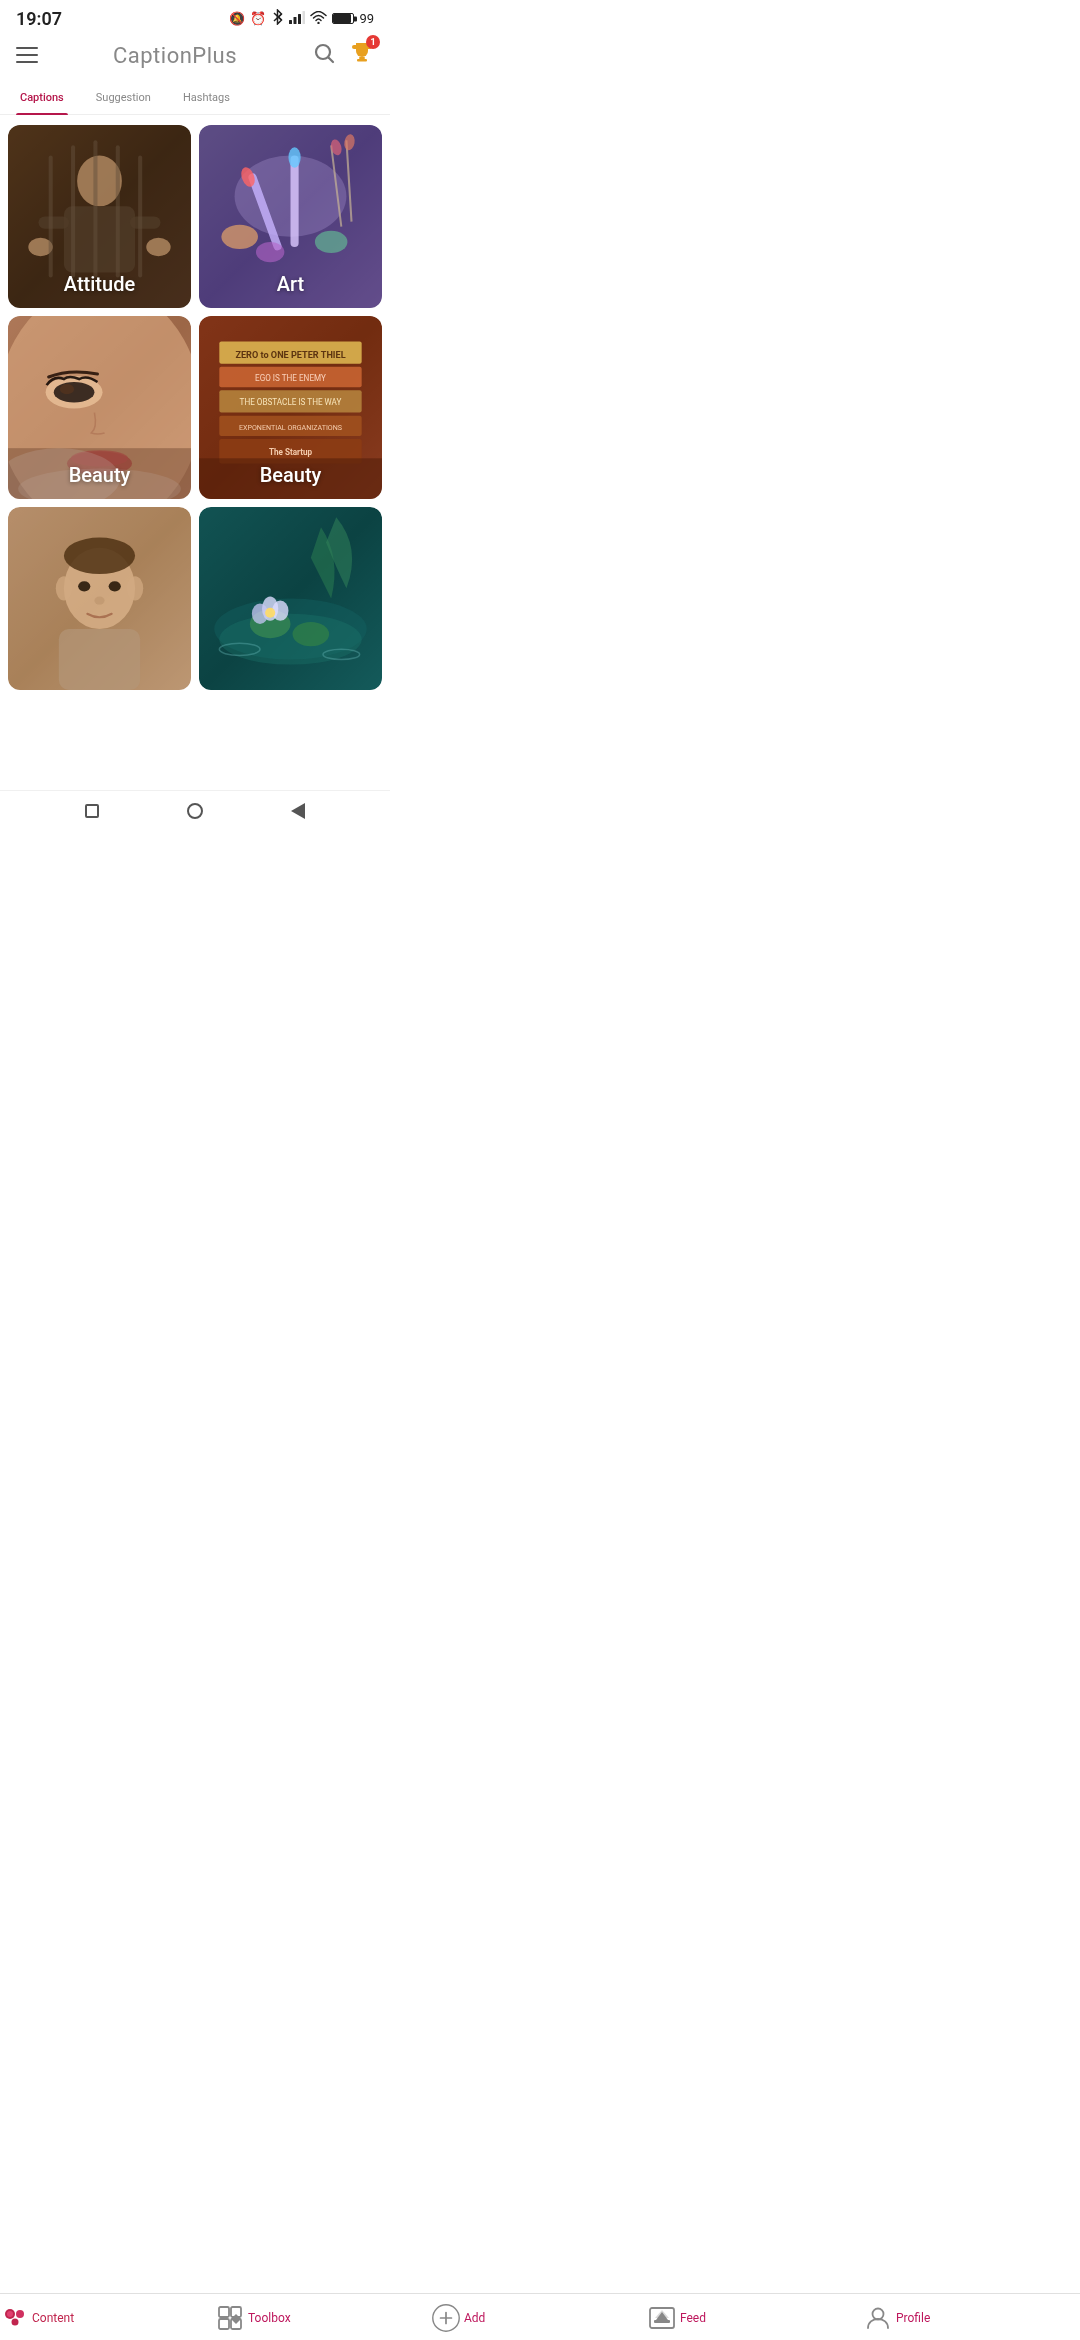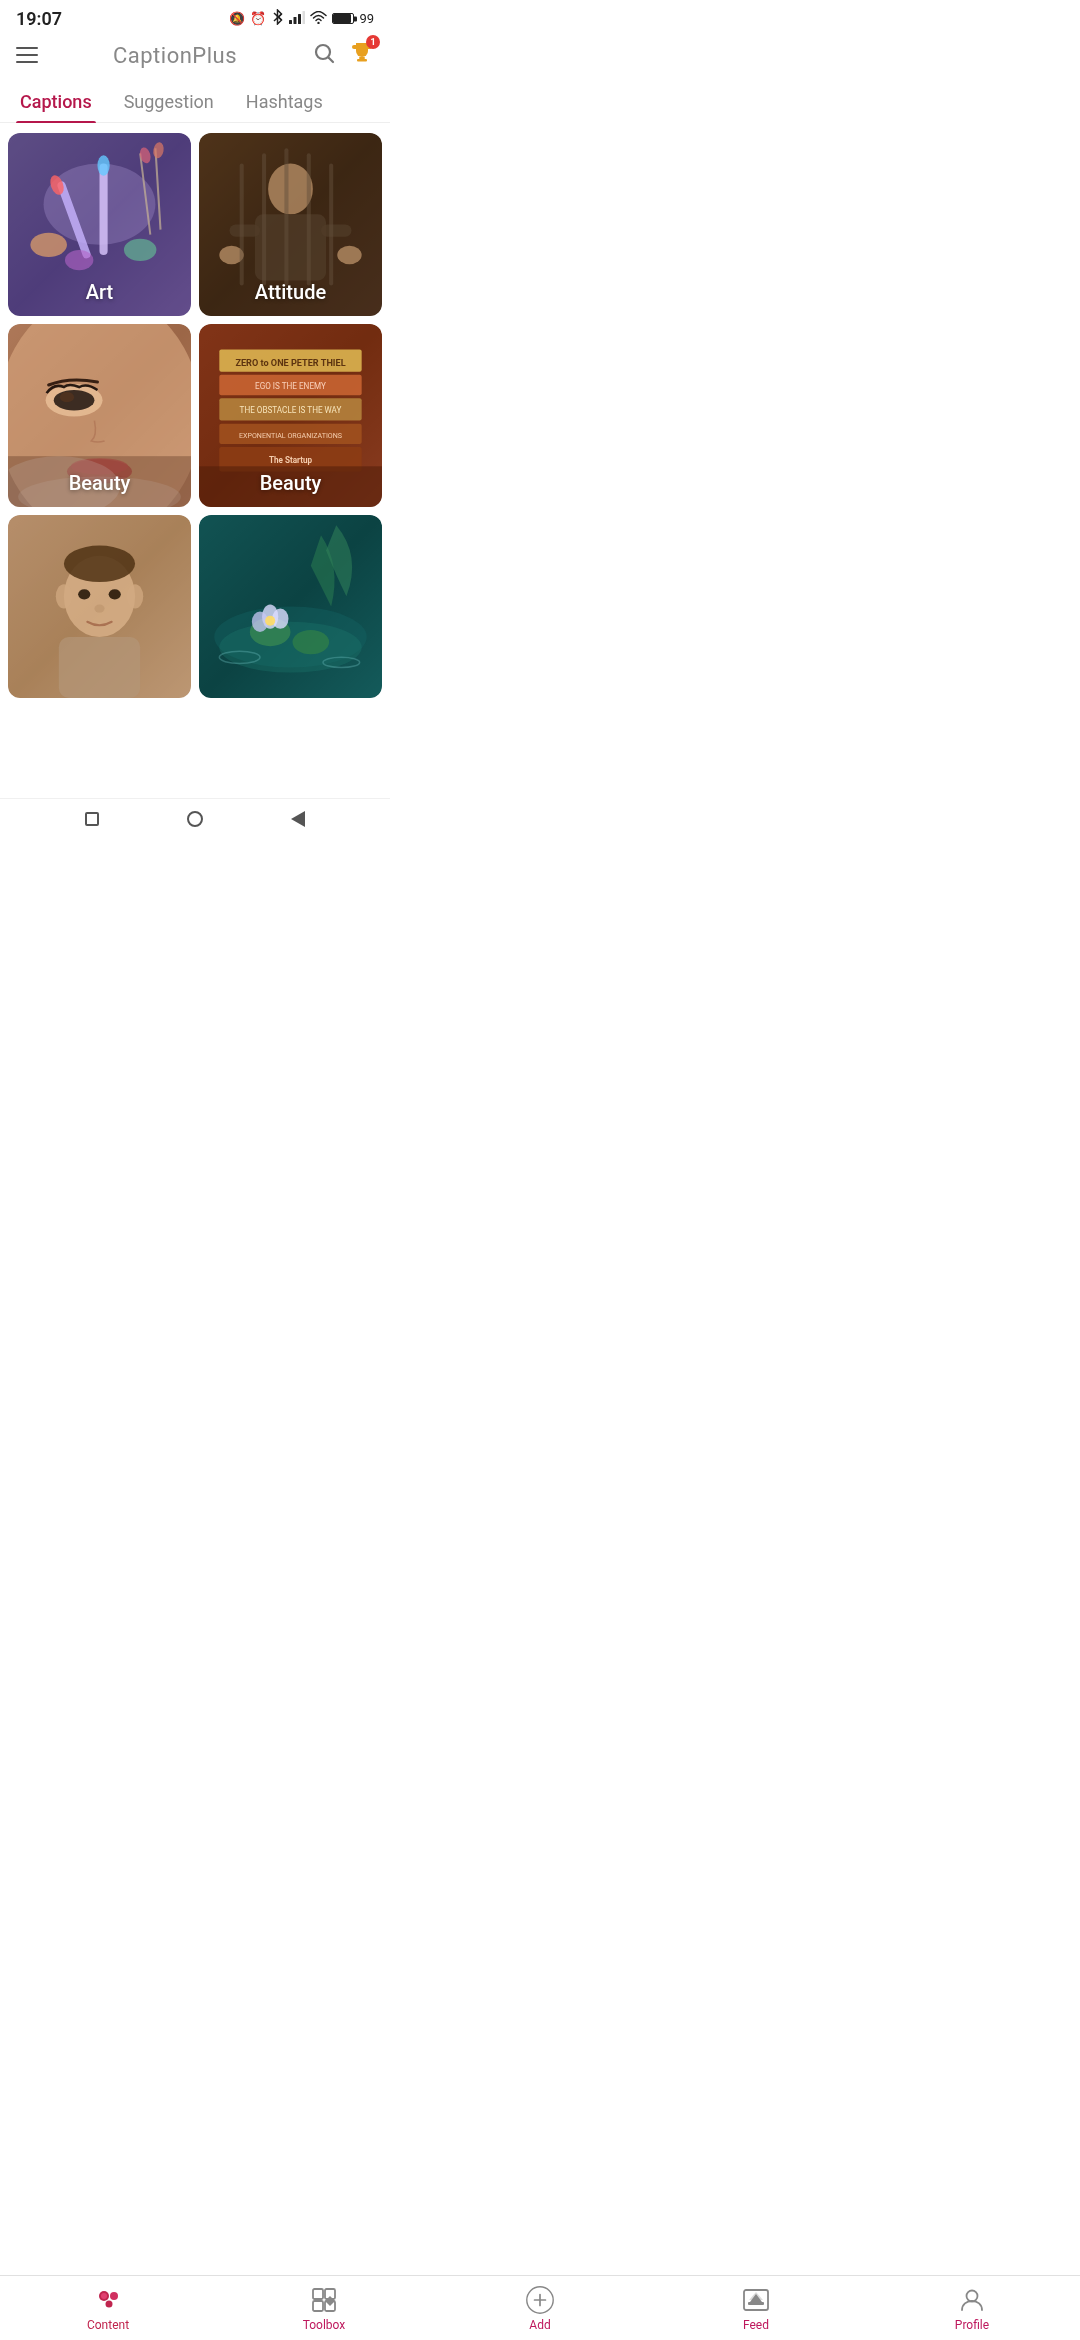--- a/index.html
+++ b/index.html
@@ -101,21 +101,21 @@
 
     
     .tabs {
       display: flex;
       border-bottom: 1px solid #eee;
       padding: 0 16px;
       gap: 24px;
     }
     .tab-item {
       padding: 10px 4px;
-      font-size: 18px;
+      font-size: 11px;
       color: #888;
       cursor: pointer;
       position: relative;
       font-weight: 400;
     }
     .tab-item.active {
       color: #b5174b;
       font-weight: 500;
     }
     .tab-item.active::after {
@@ -201,21 +201,20 @@
       background: #fff;
       border-top: 1px solid #e0e0e0;
       display: flex;
       align-items: center;
       justify-content: space-around;
       padding: 10px 0 8px;
       z-index: 100;
     }
     .nav-item {
       display: flex;
-      flex-direction: column;
       align-items: center;
       gap: 4px;
       cursor: pointer;
       flex: 1;
     }
     .nav-label {
       font-size: 12px;
       color: #be185d;
     }
     .nav-label.active {
@@ -373,65 +372,65 @@
   </div>
   <div class="tab-item">
     <span>Hashtags</span>
   </div>
 </div>
 
 <div class="scroll-content">
   <div class="grid-container">
 
     <div class="grid-item">
-      <div class="grid-item-bg bg-art"></div>
-      <svg class="grid-svg" viewBox="0 0 180 180">
-        <rect width="180" height="180" fill="rgba(70,50,110,0.55)"></rect>
-
-        <ellipse cx="90" cy="70" rx="55" ry="40" fill="rgba(180,160,220,0.3)"></ellipse>
-
-        <rect x="60" y="40" width="8" height="80" rx="4" fill="rgba(200,180,255,0.8)" transform="rotate(-20,80,80)"></rect>
-        <ellipse cx="60" cy="42" rx="6" ry="10" fill="rgba(255,100,100,0.8)" transform="rotate(-20,80,80)"></ellipse>
-
-        <rect x="90" y="30" width="8" height="90" rx="4" fill="rgba(220,200,255,0.8)"></rect>
-        <ellipse cx="94" cy="32" rx="6" ry="10" fill="rgba(100,200,255,0.8)"></ellipse>
-
-        <ellipse cx="40" cy="110" rx="18" ry="12" fill="rgba(255,180,100,0.6)"></ellipse>
-        <ellipse cx="70" cy="125" rx="14" ry="10" fill="rgba(180,100,200,0.6)"></ellipse>
-        <ellipse cx="130" cy="115" rx="16" ry="11" fill="rgba(100,200,150,0.6)"></ellipse>
-
-        <line x1="130" y1="20" x2="140" y2="100" stroke="rgba(200,180,150,0.7)" stroke-width="2"></line>
-        <line x1="145" y1="15" x2="150" y2="95" stroke="rgba(200,180,150,0.7)" stroke-width="2"></line>
-        <ellipse cx="135" cy="22" rx="5" ry="8" fill="rgba(220,100,120,0.7)" transform="rotate(-15,135,22)"></ellipse>
-        <ellipse cx="148" cy="17" rx="5" ry="8" fill="rgba(220,120,100,0.7)" transform="rotate(10,148,17)"></ellipse>
-      </svg>
-      <div class="grid-item-label">Art</div>
-    </div>
-
-    <div class="grid-item">
       <div class="grid-item-bg bg-attitude"></div>
       <svg class="grid-svg" viewBox="0 0 180 180">
         <rect width="180" height="180" fill="rgba(60,35,15,0.6)"></rect>
 
         <ellipse cx="90" cy="55" rx="22" ry="25" fill="rgba(180,140,100,0.8)"></ellipse>
         <rect x="55" y="80" width="70" height="65" rx="8" fill="rgba(80,60,40,0.75)"></rect>
 
         <rect x="30" y="90" width="30" height="12" rx="6" fill="rgba(80,60,40,0.75)"></rect>
         <rect x="120" y="90" width="30" height="12" rx="6" fill="rgba(80,60,40,0.75)"></rect>
 
         <ellipse cx="32" cy="120" rx="12" ry="9" fill="rgba(180,140,100,0.8)"></ellipse>
         <ellipse cx="148" cy="120" rx="12" ry="9" fill="rgba(180,140,100,0.8)"></ellipse>
 
         <rect x="40" y="30" width="4" height="120" rx="2" fill="rgba(100,80,60,0.5)"></rect>
         <rect x="62" y="20" width="4" height="130" rx="2" fill="rgba(100,80,60,0.5)"></rect>
         <rect x="84" y="15" width="4" height="135" rx="2" fill="rgba(100,80,60,0.5)"></rect>
         <rect x="106" y="20" width="4" height="130" rx="2" fill="rgba(100,80,60,0.5)"></rect>
         <rect x="128" y="30" width="4" height="120" rx="2" fill="rgba(100,80,60,0.5)"></rect>
       </svg>
       <div class="grid-item-label">Attitude</div>
+    </div>
+
+    <div class="grid-item">
+      <div class="grid-item-bg bg-art"></div>
+      <svg class="grid-svg" viewBox="0 0 180 180">
+        <rect width="180" height="180" fill="rgba(70,50,110,0.55)"></rect>
+
+        <ellipse cx="90" cy="70" rx="55" ry="40" fill="rgba(180,160,220,0.3)"></ellipse>
+
+        <rect x="60" y="40" width="8" height="80" rx="4" fill="rgba(200,180,255,0.8)" transform="rotate(-20,80,80)"></rect>
+        <ellipse cx="60" cy="42" rx="6" ry="10" fill="rgba(255,100,100,0.8)" transform="rotate(-20,80,80)"></ellipse>
+
+        <rect x="90" y="30" width="8" height="90" rx="4" fill="rgba(220,200,255,0.8)"></rect>
+        <ellipse cx="94" cy="32" rx="6" ry="10" fill="rgba(100,200,255,0.8)"></ellipse>
+
+        <ellipse cx="40" cy="110" rx="18" ry="12" fill="rgba(255,180,100,0.6)"></ellipse>
+        <ellipse cx="70" cy="125" rx="14" ry="10" fill="rgba(180,100,200,0.6)"></ellipse>
+        <ellipse cx="130" cy="115" rx="16" ry="11" fill="rgba(100,200,150,0.6)"></ellipse>
+
+        <line x1="130" y1="20" x2="140" y2="100" stroke="rgba(200,180,150,0.7)" stroke-width="2"></line>
+        <line x1="145" y1="15" x2="150" y2="95" stroke="rgba(200,180,150,0.7)" stroke-width="2"></line>
+        <ellipse cx="135" cy="22" rx="5" ry="8" fill="rgba(220,100,120,0.7)" transform="rotate(-15,135,22)"></ellipse>
+        <ellipse cx="148" cy="17" rx="5" ry="8" fill="rgba(220,120,100,0.7)" transform="rotate(10,148,17)"></ellipse>
+      </svg>
+      <div class="grid-item-label">Art</div>
     </div>
 
 
 
     <div class="grid-item">
       <div class="grid-item-bg bg-beauty"></div>
       <svg class="grid-svg" viewBox="0 0 180 180">
         <rect width="180" height="180" fill="rgba(150,90,60,0.45)"></rect>
 
         <ellipse cx="90" cy="90" rx="100" ry="120" fill="rgba(220,170,130,0.6)"></ellipse>

